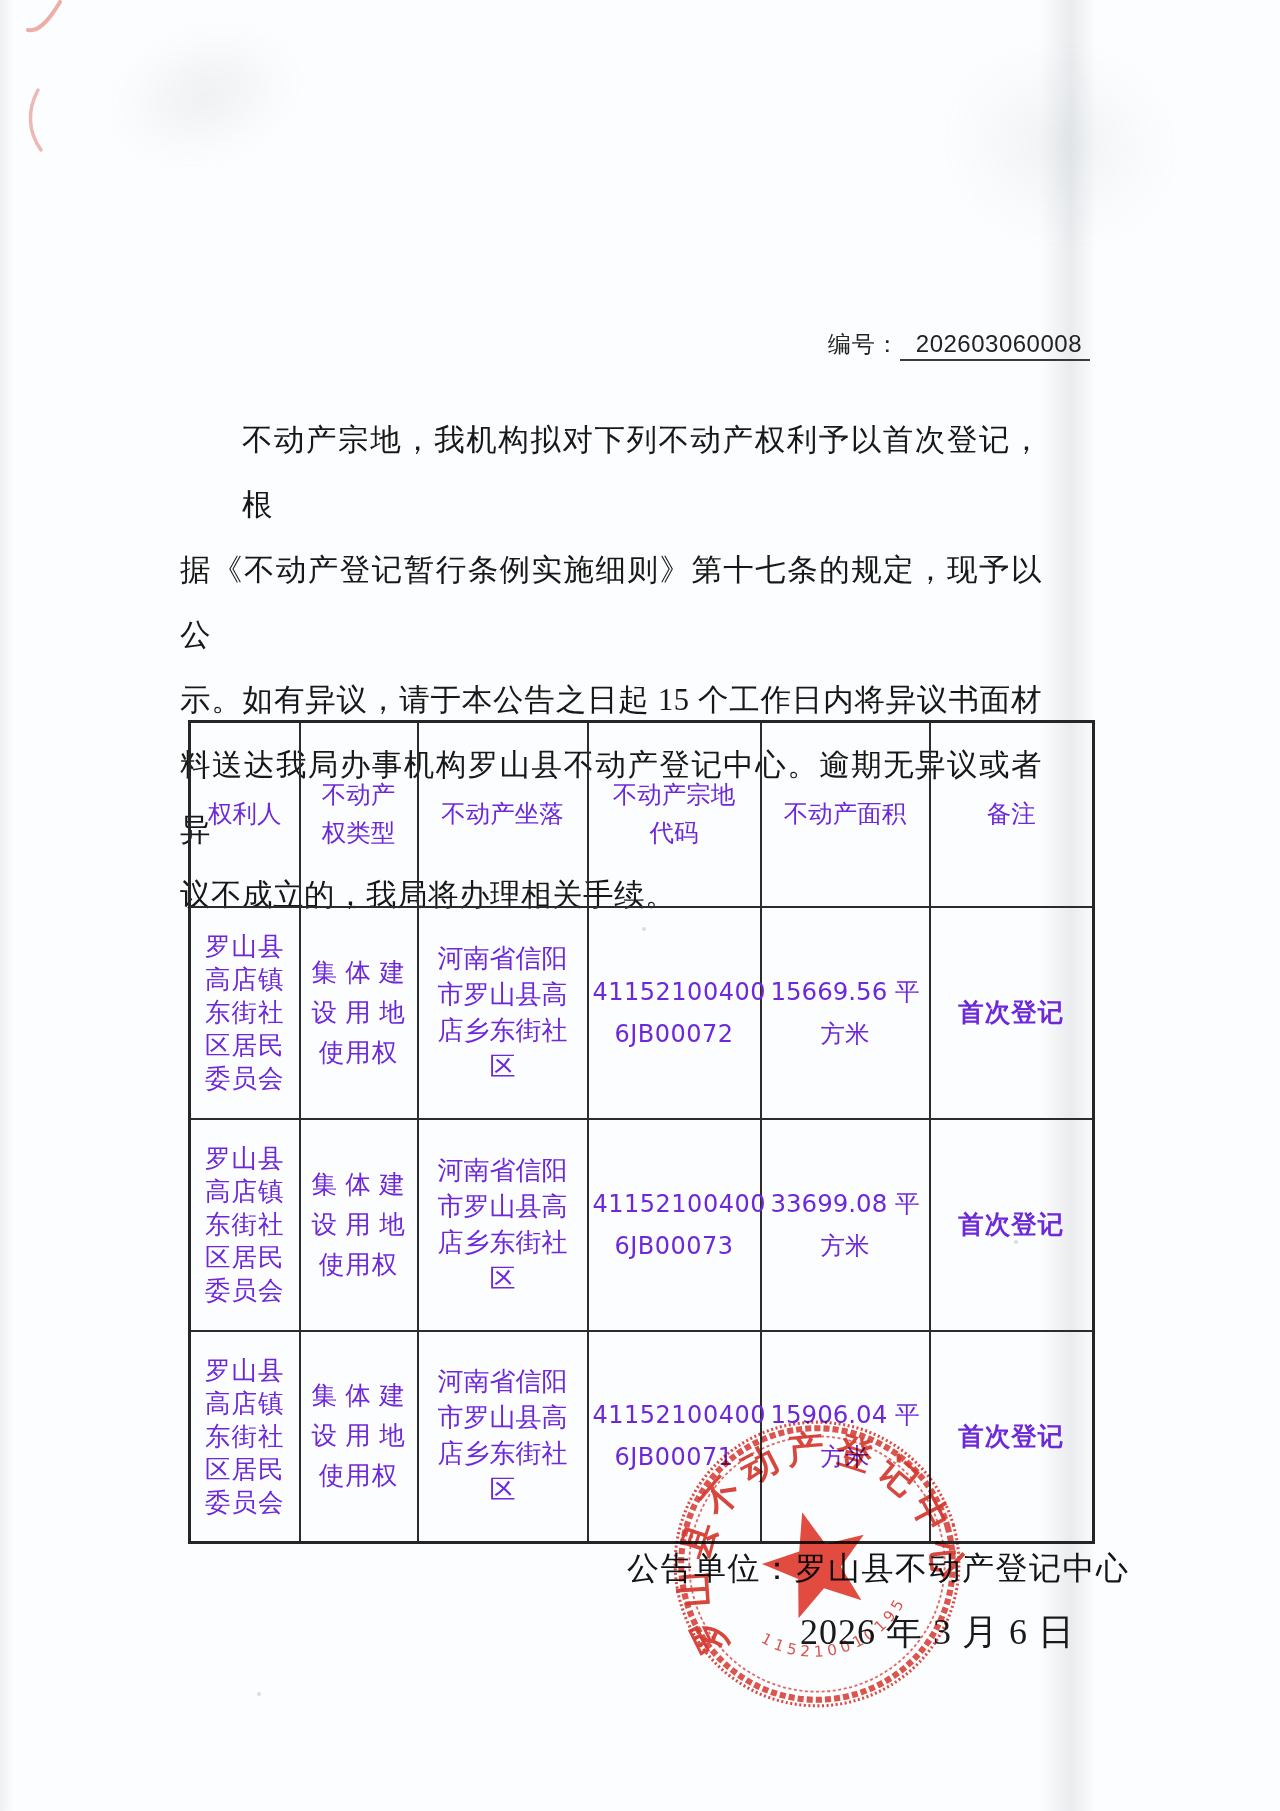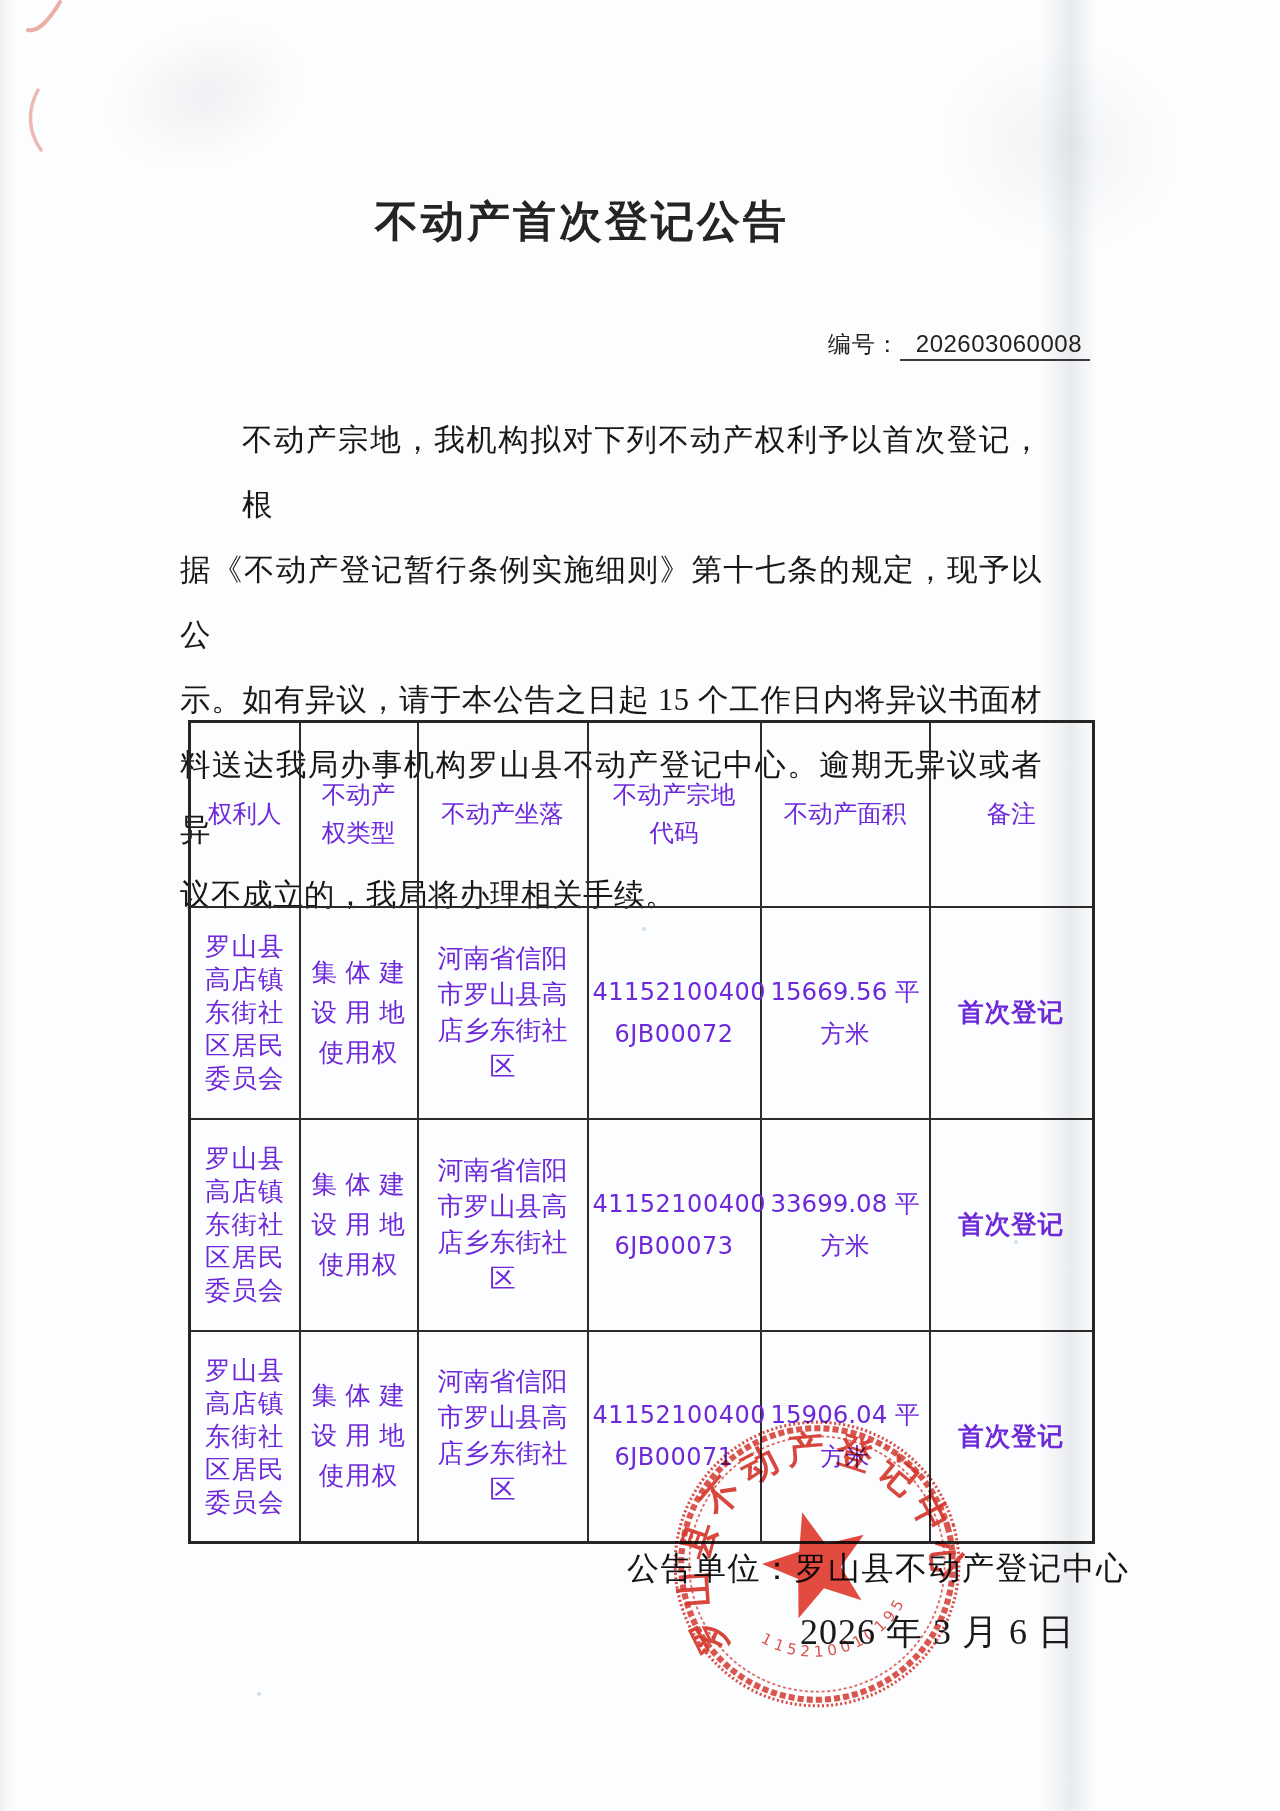--- a/index.html
+++ b/index.html
@@ -98,21 +98,20 @@
   <div class="smudge smudge-tr"></div>
   <svg class="red-squiggle" width="90" height="170" viewBox="0 0 90 170">
     <path d="M52,2 C40,22 30,32 20,30" fill="none" stroke="#d94f40" stroke-width="4" stroke-linecap="round" opacity="0.45"></path>
     <path d="M30,90 C19,110 20,132 33,150" fill="none" stroke="#d94f40" stroke-width="3.5" stroke-linecap="round" opacity="0.4"></path>
   </svg>
   <div class="speck" style="left:352px;top:905px"></div>
   <div class="speck" style="left:642px;top:927px"></div>
   <div class="speck" style="left:1014px;top:1240px"></div>
   <div class="speck" style="left:257px;top:1692px"></div>
 
-  <div class="title">不动产首次登记公告</div>
 
   <div class="doc-no"><span>编号：</span><span class="num">202603060008</span></div>
 
   <div class="body-block">
     <div class="ln first">不动产宗地，我机构拟对下列不动产权利予以首次登记，根</div>
     <div class="ln">据《不动产登记暂行条例实施细则》第十七条的规定，现予以公</div>
     <div class="ln">示。如有异议，请于本公告之日起 15 个工作日内将异议书面材</div>
     <div class="ln">料送达我局办事机构罗山县不动产登记中心。逾期无异议或者异</div>
     <div class="ln last">议不成立的，我局将办理相关手续。</div>
   </div>

